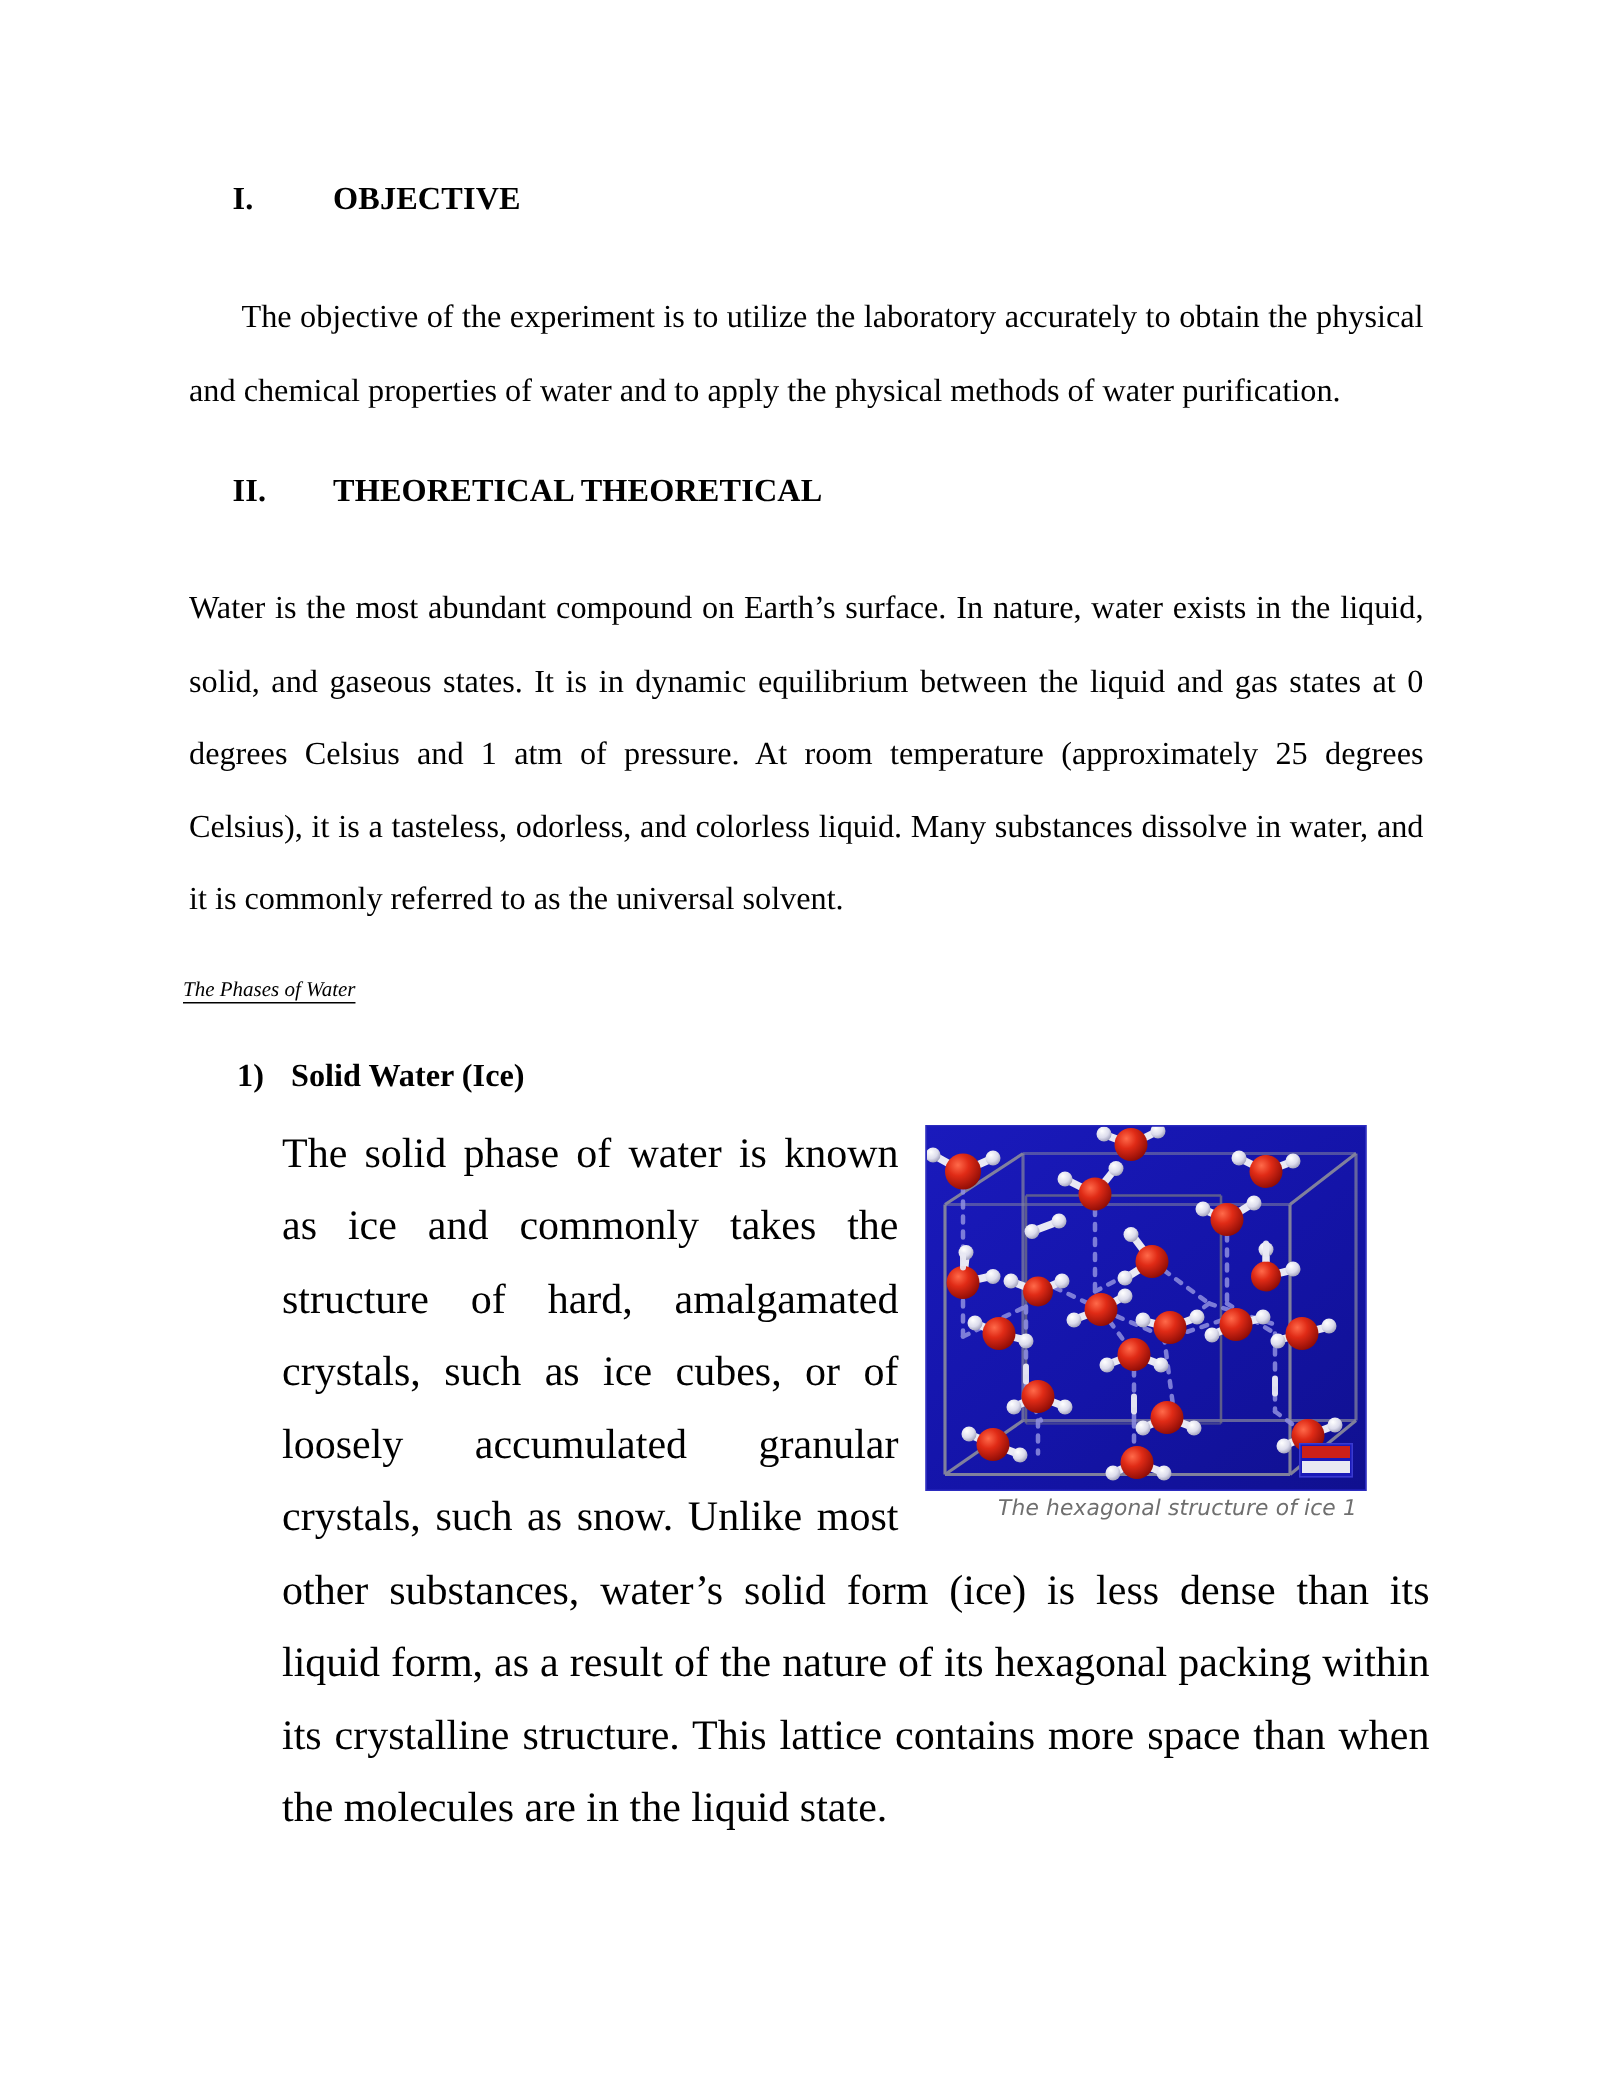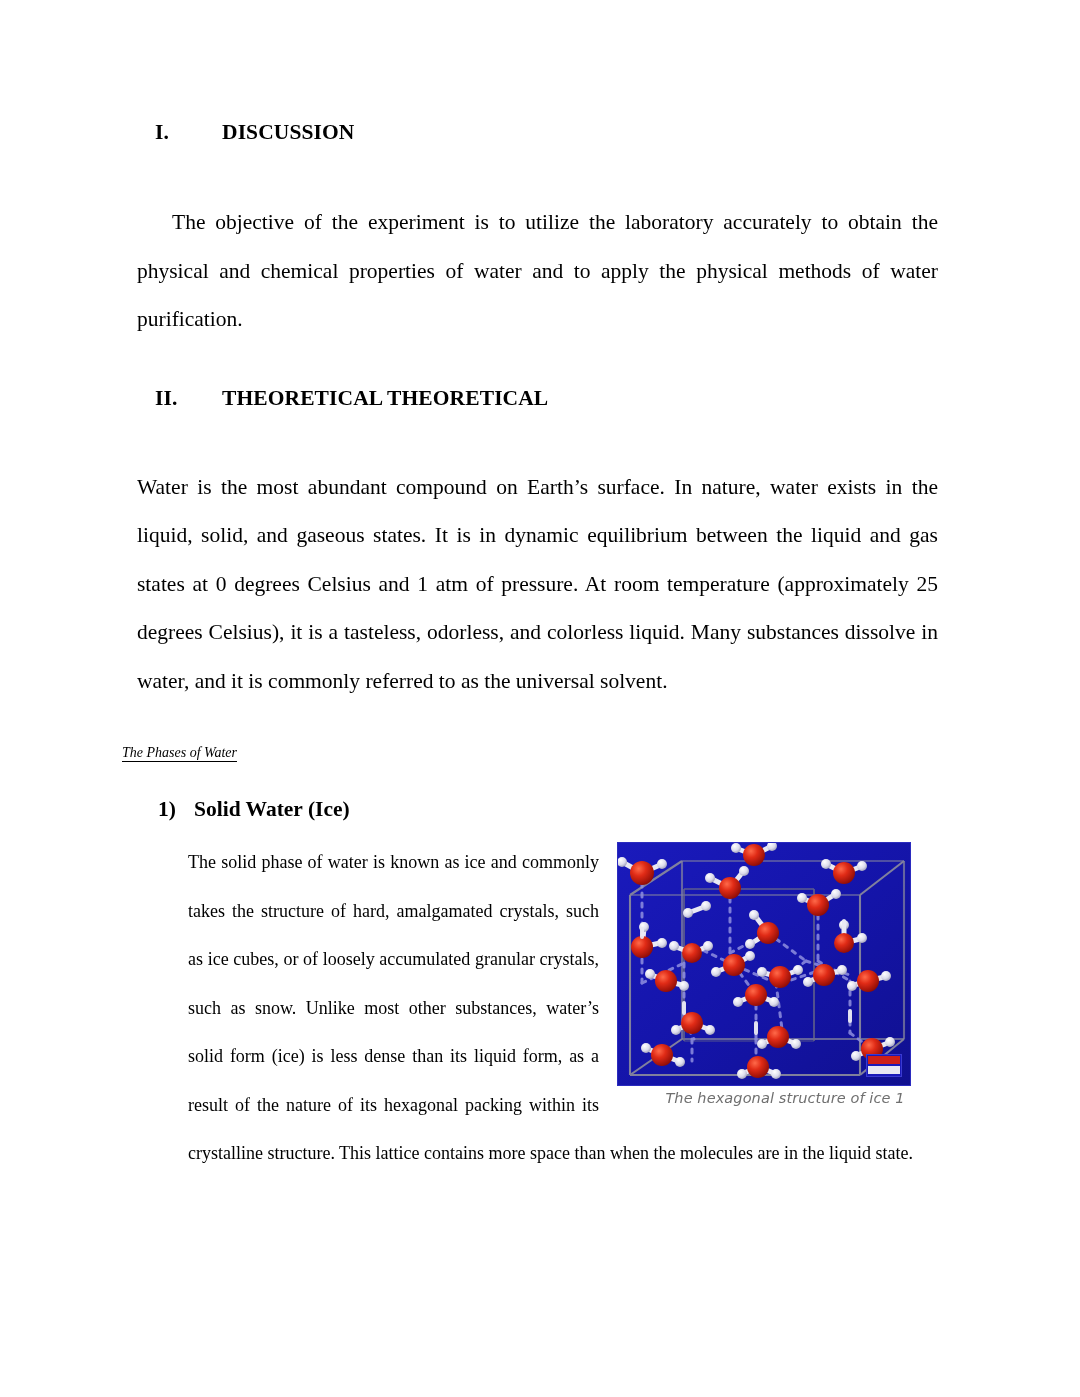--- a/index.html
+++ b/index.html
@@ -44,21 +44,21 @@
     display: inline-block;
     margin-left: 67px;
   }
 
   
   .body-par {
     font-size: 21.5px;
     line-height: 48.5px;
     text-align: justify;
     text-justify: inter-word;
-    margin: 15px;
+    margin: 4px;
   }
   .body-par.indent-first {
     text-indent: 35px;
   }
   .body-par b { font-weight: normal; }
 
   
   .sub-heading {
     font-size: 14px;
     font-style: italic;
@@ -81,21 +81,21 @@
     top: 0;
     font-weight: bold;
   }
 
   
   .wrap-block {
     margin-left: 66px;
     width: 765px;
   }
   .wrap-par {
-    font-size: 18px;
+    font-size: 28px;
     line-height: 48.5px;
     text-align: justify;
     text-justify: inter-word;
     margin: 0;
   }
 
   
   .figure {
     float: right;
     width: 336px;
@@ -145,21 +145,21 @@
 </style>
 </head>
 <body>
 
 <div class="page">
   <div class="content">
 
     <div style="height:120px"></div>
     <div class="sec-heading">
       <span class="numeral">I.</span>
-      <span class="htext">DISCUSSION</span>
+      <span class="htext">OBJECTIVE</span>
     </div>
 
     <div style="height:38px"></div>
     <p class="body-par indent-first">The objective of the experiment is to utilize the laboratory accurately to obtain the physical and chemical properties of water and to apply the physical methods of water purification.</p>
 
     <div style="height:27px"></div>
     <div class="sec-heading">
       <span class="numeral">II.</span>
       <span class="htext">THEORETICAL THEORETICAL</span>
     </div>

